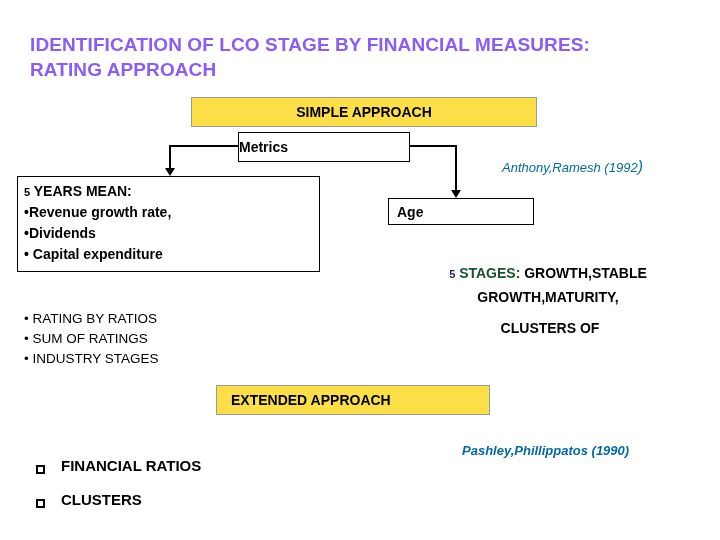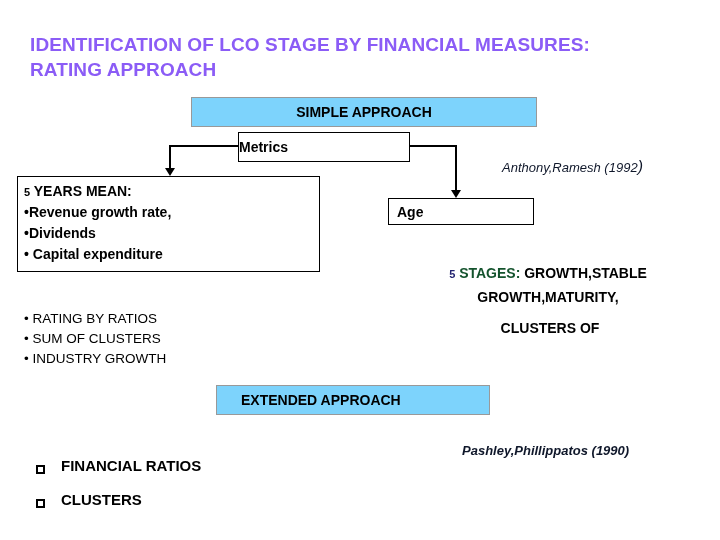--- a/index.html
+++ b/index.html
@@ -31,21 +31,21 @@
     font-size: 19px;
     font-weight: bold;
     line-height: 25px;
     color: #8b5cf6;
     letter-spacing: 0.1px;
   }
 
   
   .banner {
     position: absolute;
-    background: #7dd3fc;
+    background: #fde047;
     border: 1px solid #999999;
     box-sizing: border-box;
     font-size: 14px;
     font-weight: bold;
     color: #000000;
     display: flex;
     align-items: center;
   }
   #banner-simple {
     left: 191px;
@@ -53,21 +53,21 @@
     width: 346px;
     height: 30px;
     justify-content: center;
   }
   #banner-extended {
     left: 216px;
     top: 385px;
     width: 274px;
     height: 30px;
     justify-content: flex-start;
-    padding-left: 24px;
+    padding-left: 14px;
   }
 
   
   .wbox {
     position: absolute;
     background: #ffffff;
     border: 1px solid #000000;
     box-sizing: border-box;
   }
   #box-metrics {
@@ -131,21 +131,21 @@
     border-right: 5px solid transparent;
     border-top: 8px solid #000000;
   }
 
   
   .citation {
     position: absolute;
     font-style: italic;
     font-weight: bold;
     font-size: 13px;
-    color: #0f172a;
+    color: #0369a1;
     white-space: nowrap;
   }
   #cite-anthony { left: 502px; top: 158px; font-weight: normal; }
   #cite-anthony .big-paren { font-size: 16px; }
   #cite-pashley { left: 462px; top: 443px; }
 
   
   #stages-block {
     position: absolute;
     left: 398px;
@@ -245,22 +245,22 @@
     <div><span class="small-num">5</span><span class="navy"> STAGES:</span><span> GROWTH,STABLE</span></div>
     <div>GROWTH,MATURITY,</div>
   </div>
 
   <div id="decline-block">
     <div>CLUSTERS OF</div>
   </div>
 
   <div id="rating-list">
     <div>• RATING BY RATIOS</div>
-    <div>• SUM OF CLUSTERS</div>
-    <div>• INDUSTRY GROWTH</div>
+    <div>• SUM OF RATINGS</div>
+    <div>• INDUSTRY STAGES</div>
   </div>
 
   <div class="banner" id="banner-extended">
     <span>EXTENDED APPROACH</span>
   </div>
 
   <div class="qitem" id="qitem-ratios">
     <span class="qbox"></span>
     <span>FINANCIAL RATIOS</span>
   </div>

